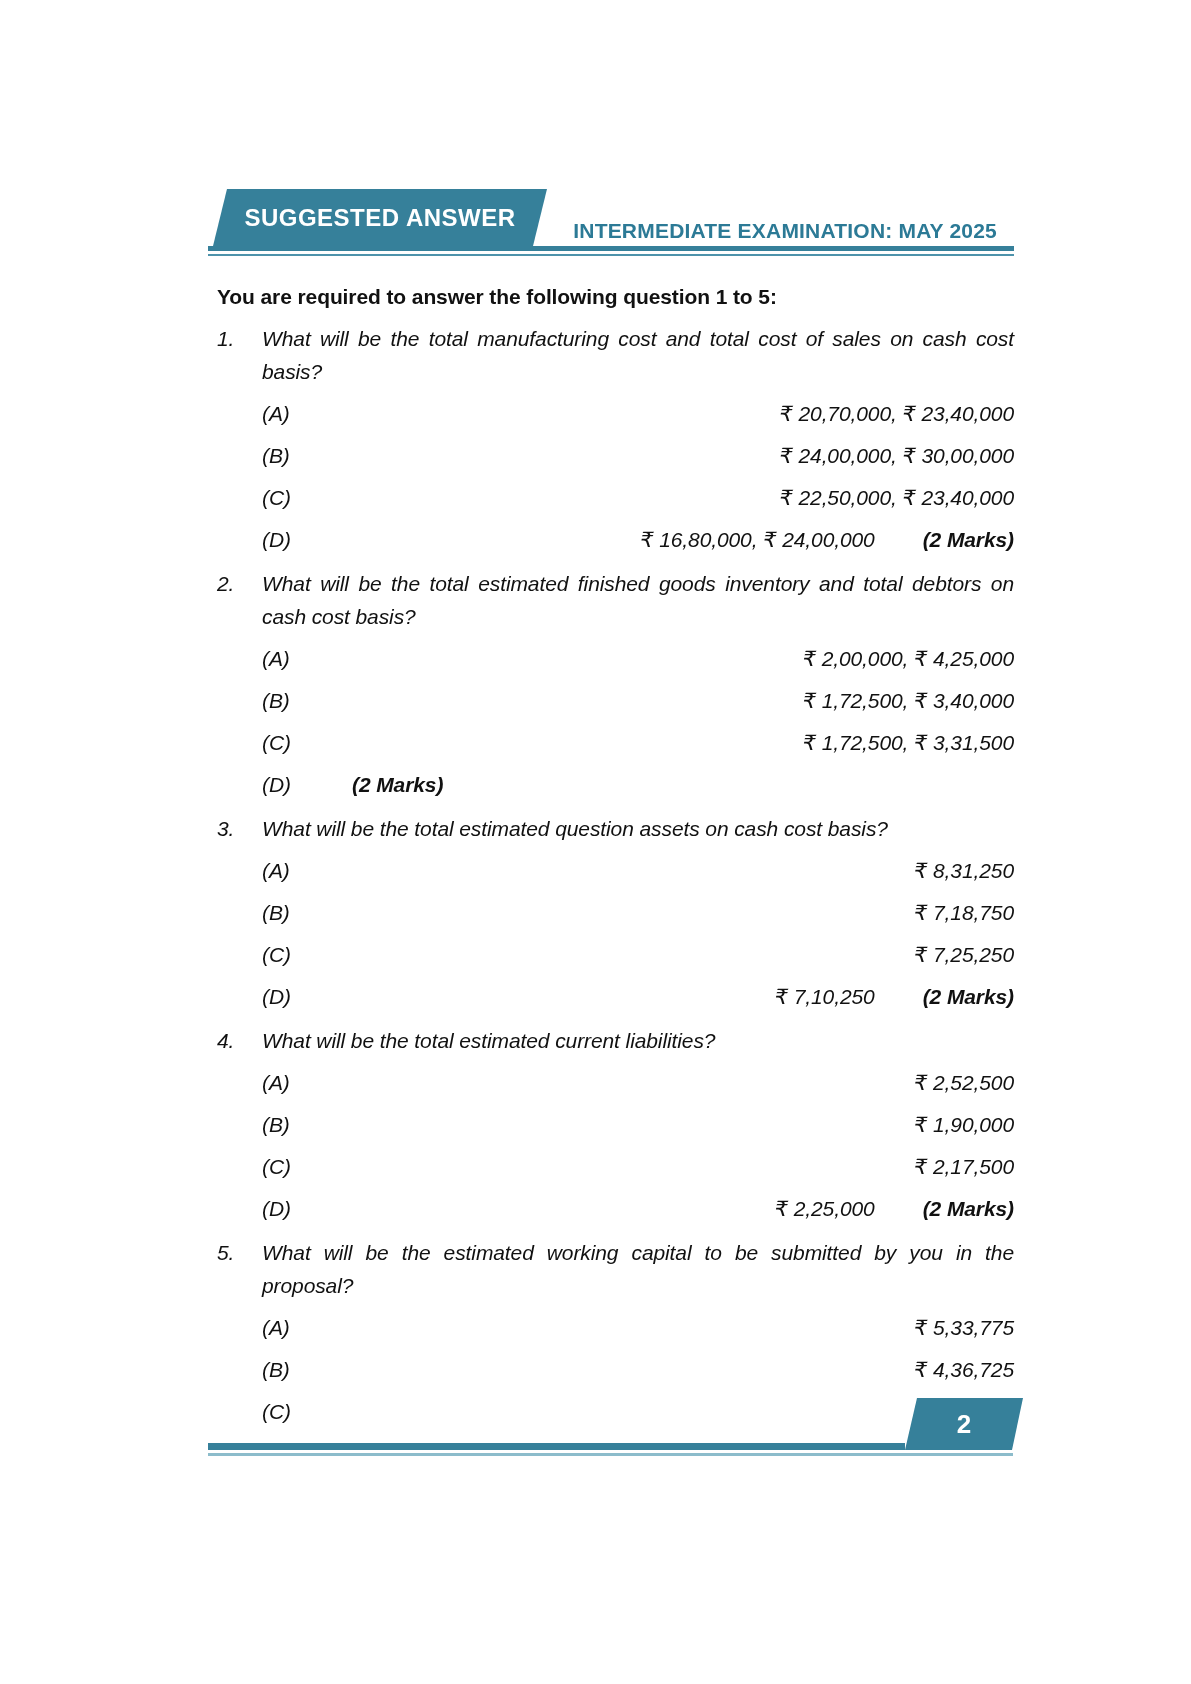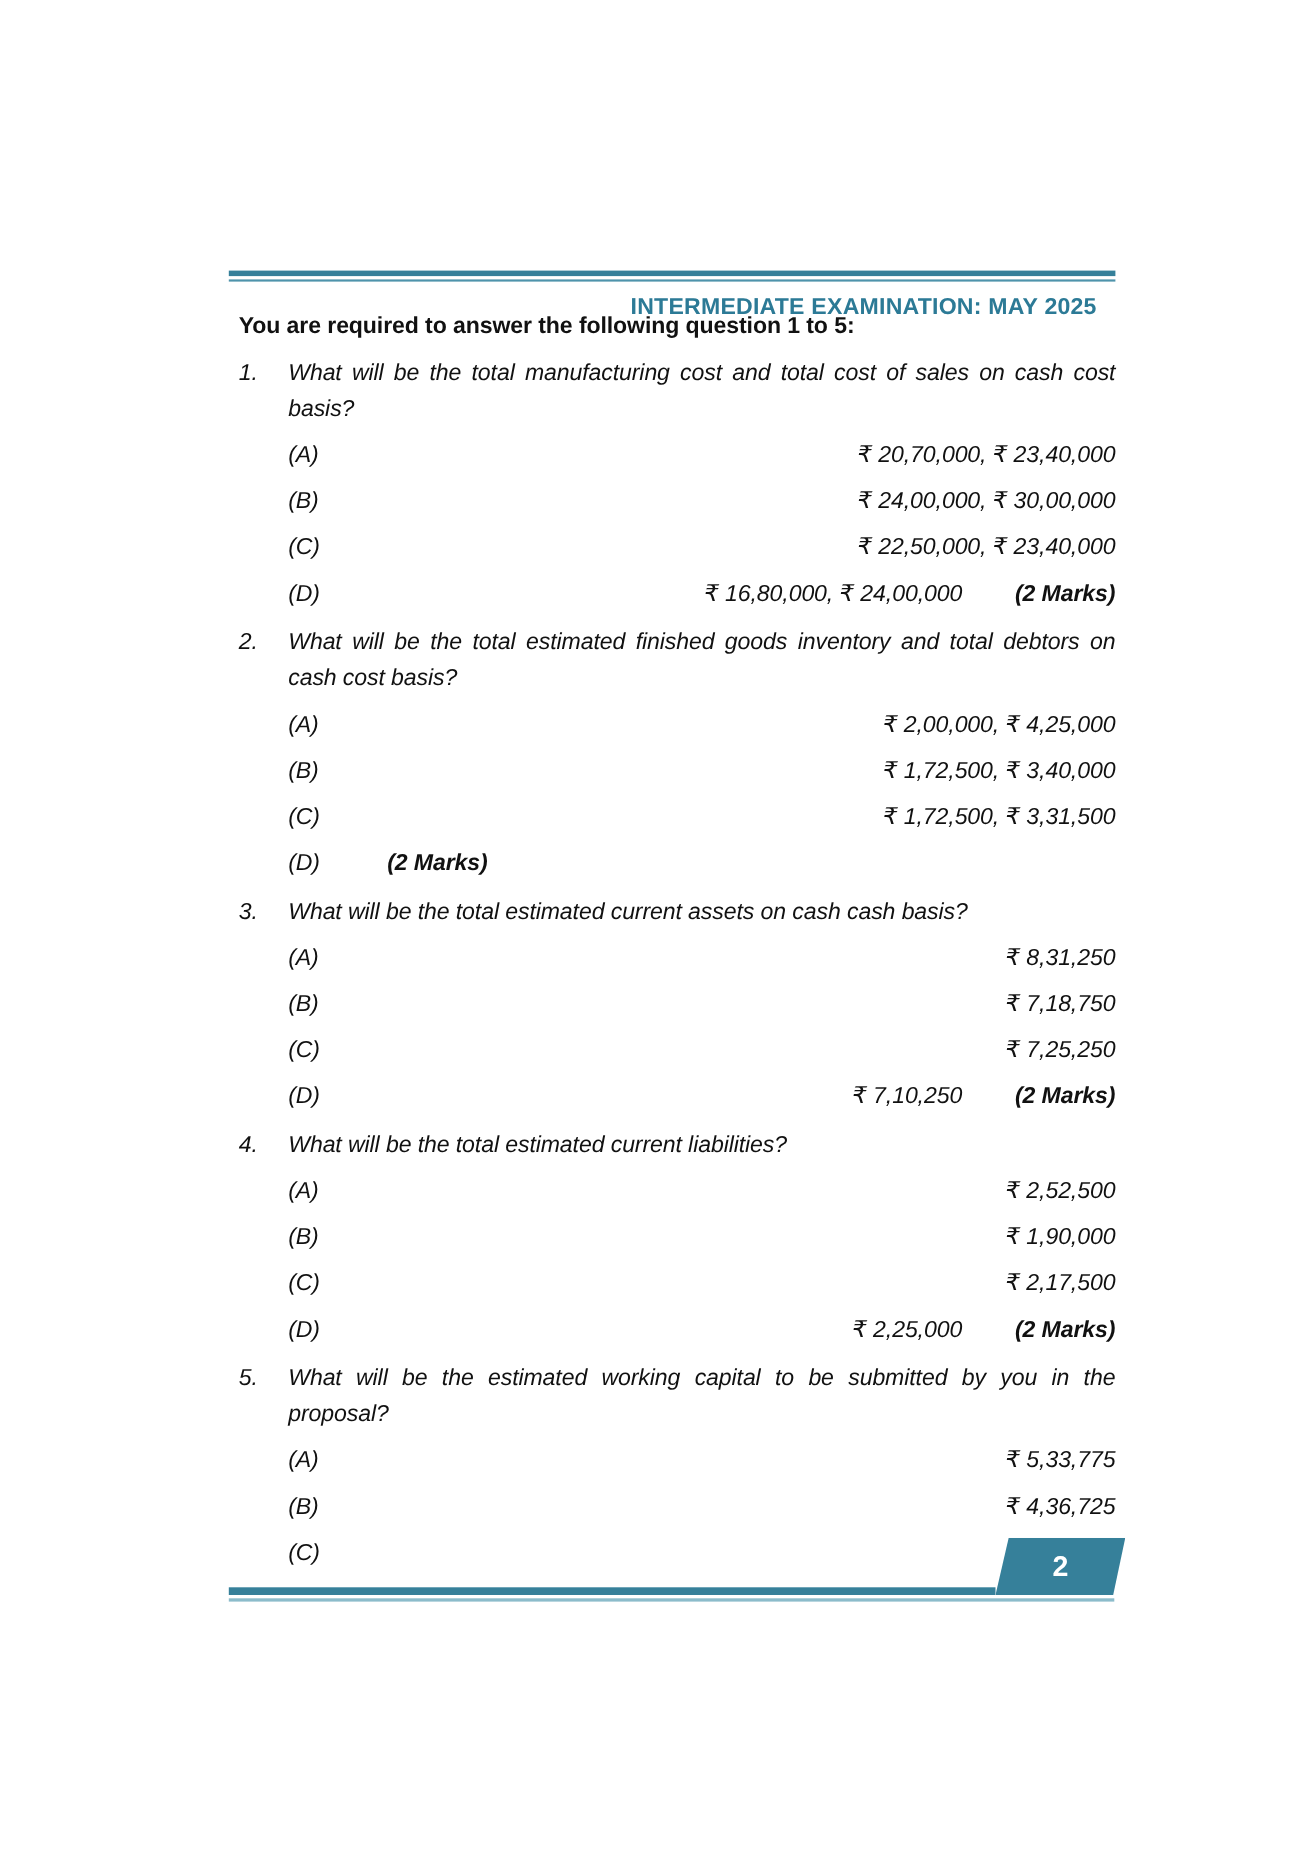--- a/index.html
+++ b/index.html
@@ -16,21 +16,21 @@
     position:absolute;left:213px;top:189px;width:334px;height:57px;
     background:#36809A;
     clip-path:polygon(14px 0,100% 0,calc(100% - 14px) 100%,0 100%);
     display:flex;align-items:center;justify-content:center;
   }
   .banner-label{
     color:#ffffff;font-weight:bold;font-size:24px;letter-spacing:.5px;
   }
   .header-title{
     position:absolute;top:219px;right:194px;
-    color:#2C7A96;font-weight:bold;font-size:21px;letter-spacing:.2px;margin-top:48px;
+    color:#2C7A96;font-weight:bold;font-size:21px;letter-spacing:.2px;
   }
   .header-rule{position:absolute;left:208px;top:246px;width:806px;}
   .header-rule .thick{height:5px;background:#36809A;}
   .header-rule .thin{height:2px;background:#4E93AB;margin-top:3px;}
   
   .main{
     position:absolute;left:217px;top:282px;width:797px;
     font-size:21px;letter-spacing:-.1px;
   }
   .intro{
@@ -59,20 +59,23 @@
     clip-path:polygon(12px 0,100% 0,calc(100% - 11px) 100%,0 100%);
     display:flex;align-items:center;justify-content:center;
   }
   .page-num{color:#ffffff;font-weight:bold;font-size:26px;}
 </style>
 </head>
 <body>
 
 <div class="page">
 
+  <div class="banner">
+    <span class="banner-label">SUGGESTED ANSWER</span>
+  </div>
   <div class="header-title">INTERMEDIATE EXAMINATION: MAY 2025</div>
   <div class="header-rule">
     <div class="thick"></div>
     <div class="thin"></div>
   </div>
 
   <div class="main">
 
     <p class="intro">You are required to answer the following question 1 to 5:</p>
 
@@ -123,21 +126,21 @@
         <div class="opt">
           <span class="opt-label">(D)</span>
           <span class="opt-marks">(2 Marks)</span>
         </div>
       </div>
     </div>
 
     <div class="question">
       <div class="q-head">
         <span class="q-num">3.</span>
-        <span class="q-text">What will be the total estimated current assets on cash cash basis?</span>
+        <span class="q-text">What will be the total estimated question assets on cash cost basis?</span>
       </div>
       <div class="options">
         <div class="opt">
           <span class="opt-label">(A)</span>
           <span class="opt-value">₹ 8,31,250</span>
         </div>
         <div class="opt">
           <span class="opt-label">(B)</span>
           <span class="opt-value">₹ 7,18,750</span>
         </div>

